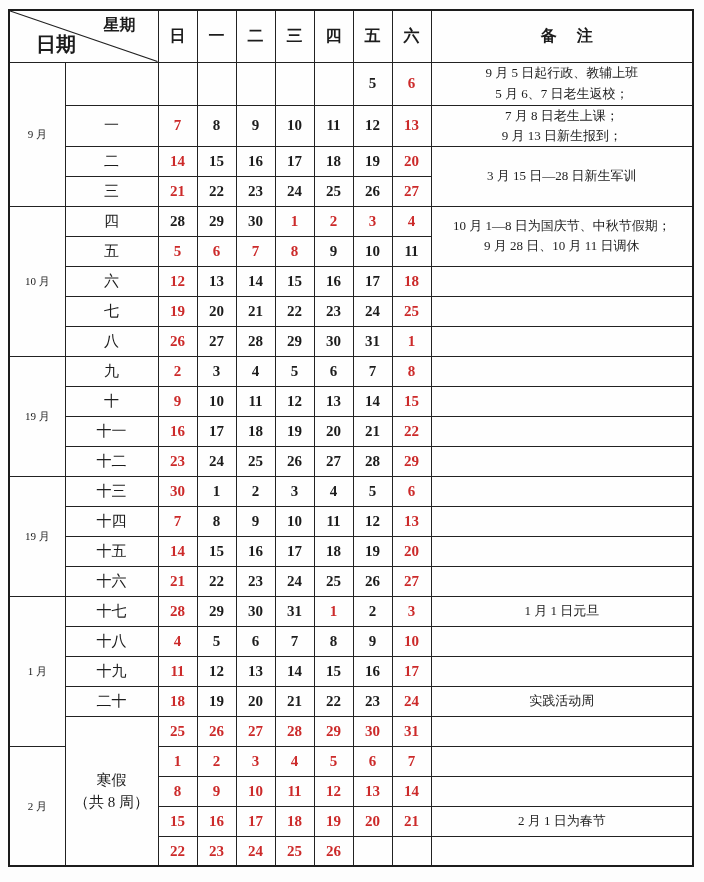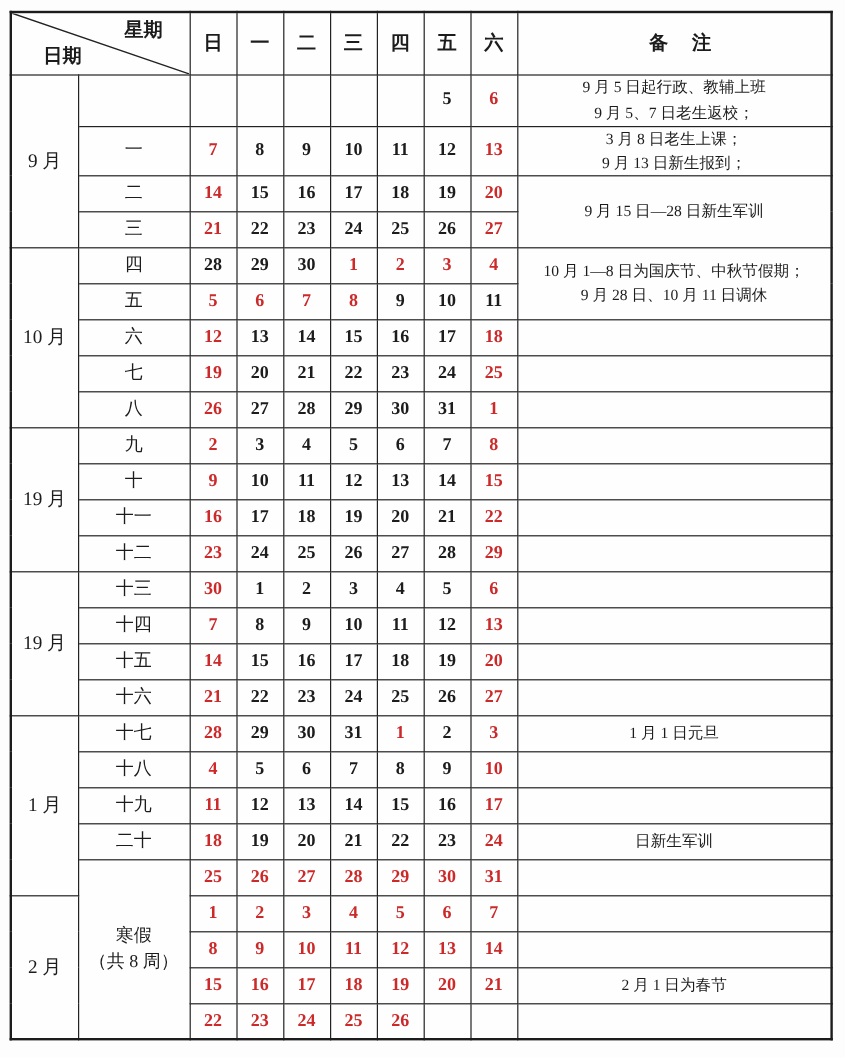--- a/index.html
+++ b/index.html
@@ -21,26 +21,26 @@
     overflow:hidden;
   }
   thead tr{height:52px;}
   tbody tr{height:30px;}
   tbody tr:nth-child(1){height:43px;}
   tbody tr:nth-child(2){height:39px;}
 
   th.corner{position:relative;padding:0;}
   th.corner svg{position:absolute;left:0;top:0;width:100%;height:100%;}
   .corner-top{position:absolute;top:4px;right:22px;font-size:16px;font-weight:bold;}
-  .corner-bottom{position:absolute;bottom:4px;left:26px;font-size:16px;font-weight:bold;}
+  .corner-bottom{position:absolute;bottom:4px;left:26px;font-size:20px;font-weight:bold;}
 
   th.dayhead{font-size:16px;font-weight:bold;}
   th.remhead{font-size:16px;font-weight:bold;letter-spacing:2px;padding-left:12px;}
 
-  td.month-cell{font-size:16px;font-weight:normal;}
+  td.month-cell{font-size:11px;font-weight:normal;}
   td.week-cell{font-size:15px;font-weight:normal;line-height:1.5;}
   td.day-cell{font-size:15px;font-weight:bold;}
   td.day-cell.red{color:#cc2a2a;}
   td.remark-cell{font-size:13px;line-height:1.55;font-weight:normal;margin-left:24px;}
   td.remark-cell .rline{white-space:nowrap;}
 </style>
 </head>
 <body>
 
 <table class="cal">
@@ -81,48 +81,48 @@
         <td class="week-cell" rowspan="1"></td>
         <td class="day-cell"></td>
         <td class="day-cell"></td>
         <td class="day-cell"></td>
         <td class="day-cell"></td>
         <td class="day-cell"></td>
         <td class="day-cell">5</td>
         <td class="day-cell red">6</td>
         <td class="remark-cell" rowspan="1">
           <div class="rline">9 月 5 日起行政、教辅上班</div>
-          <div class="rline">9 月 5、7 日老生返校；</div>
+          <div class="rline">5 月 6、7 日老生返校；</div>
         </td>
       </tr>
       <tr>
         <td class="week-cell" rowspan="1">一</td>
         <td class="day-cell red">7</td>
         <td class="day-cell">8</td>
         <td class="day-cell">9</td>
         <td class="day-cell">10</td>
         <td class="day-cell">11</td>
         <td class="day-cell">12</td>
         <td class="day-cell red">13</td>
         <td class="remark-cell" rowspan="1">
-          <div class="rline">3 月 8 日老生上课；</div>
+          <div class="rline">7 月 8 日老生上课；</div>
           <div class="rline">9 月 13 日新生报到；</div>
         </td>
       </tr>
       <tr>
         <td class="week-cell" rowspan="1">二</td>
         <td class="day-cell red">14</td>
         <td class="day-cell">15</td>
         <td class="day-cell">16</td>
         <td class="day-cell">17</td>
         <td class="day-cell">18</td>
         <td class="day-cell">19</td>
         <td class="day-cell red">20</td>
         <td class="remark-cell" rowspan="2">
-          <div class="rline">9 月 15 日—28 日新生军训</div>
+          <div class="rline">3 月 15 日—28 日新生军训</div>
         </td>
       </tr>
       <tr>
         <td class="week-cell" rowspan="1">三</td>
         <td class="day-cell red">21</td>
         <td class="day-cell">22</td>
         <td class="day-cell">23</td>
         <td class="day-cell">24</td>
         <td class="day-cell">25</td>
         <td class="day-cell">26</td>
@@ -315,21 +315,21 @@
       <tr>
         <td class="week-cell" rowspan="1">二十</td>
         <td class="day-cell red">18</td>
         <td class="day-cell">19</td>
         <td class="day-cell">20</td>
         <td class="day-cell">21</td>
         <td class="day-cell">22</td>
         <td class="day-cell">23</td>
         <td class="day-cell red">24</td>
         <td class="remark-cell" rowspan="1">
-          <div class="rline">日新生军训</div>
+          <div class="rline">实践活动周</div>
         </td>
       </tr>
       <tr>
         <td class="week-cell" rowspan="5">
           <div>寒假</div>
           <div>（共 8 周）</div>
         </td>
         <td class="day-cell red">25</td>
         <td class="day-cell red">26</td>
         <td class="day-cell red">27</td>

